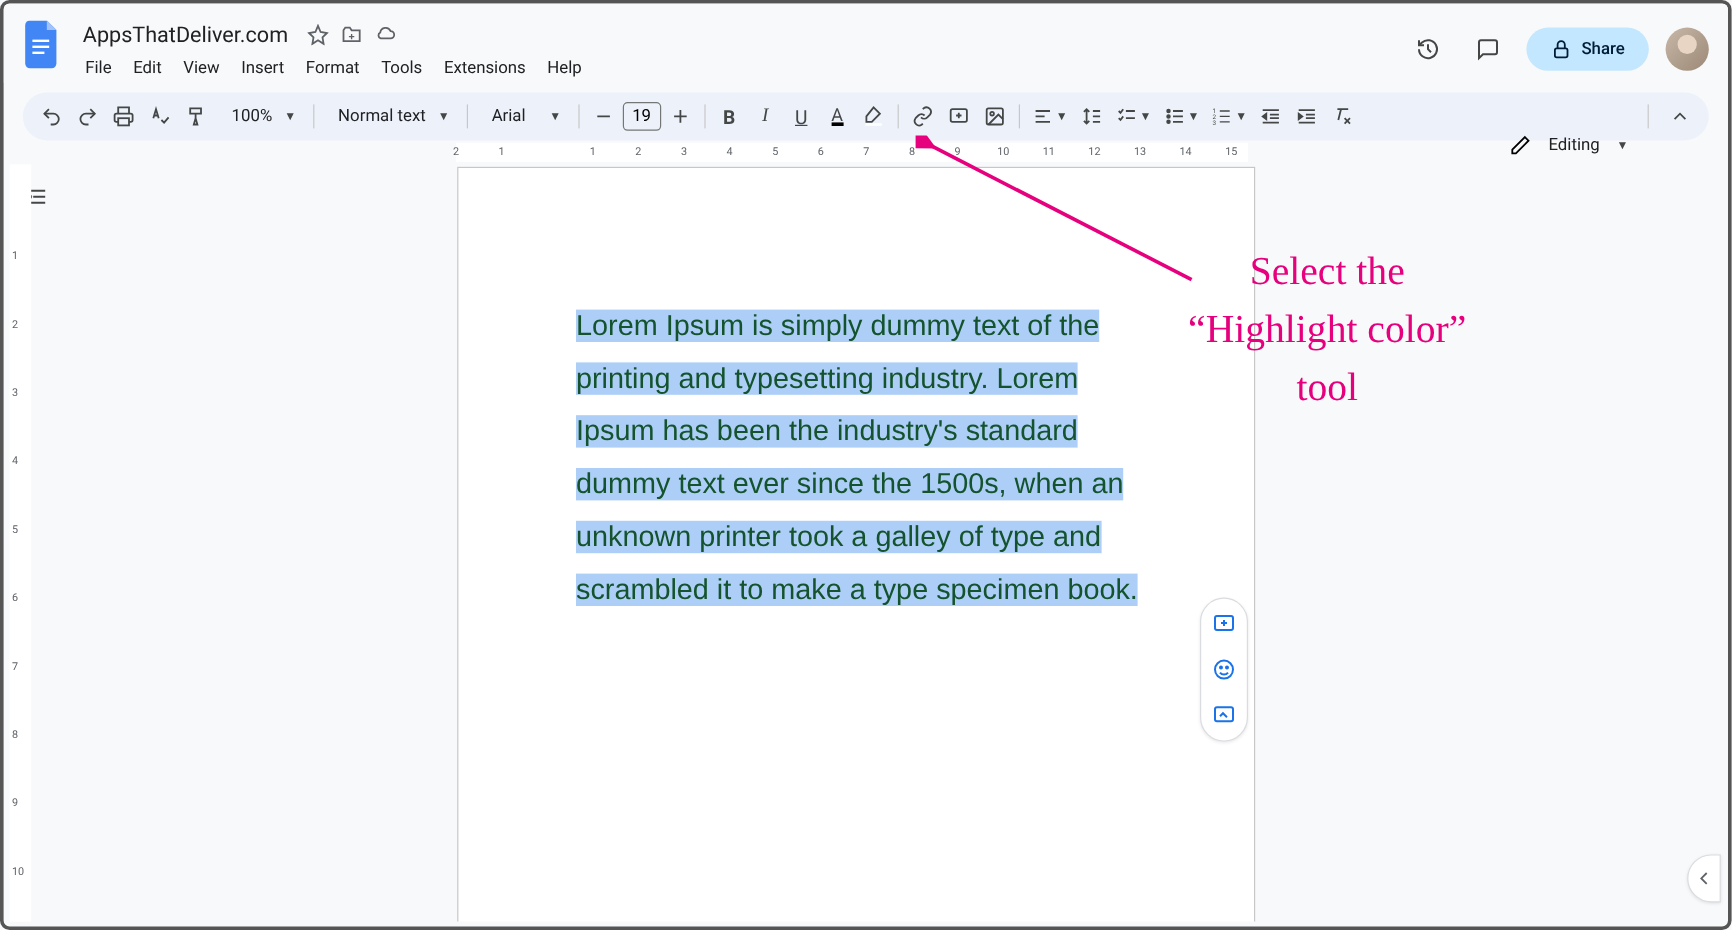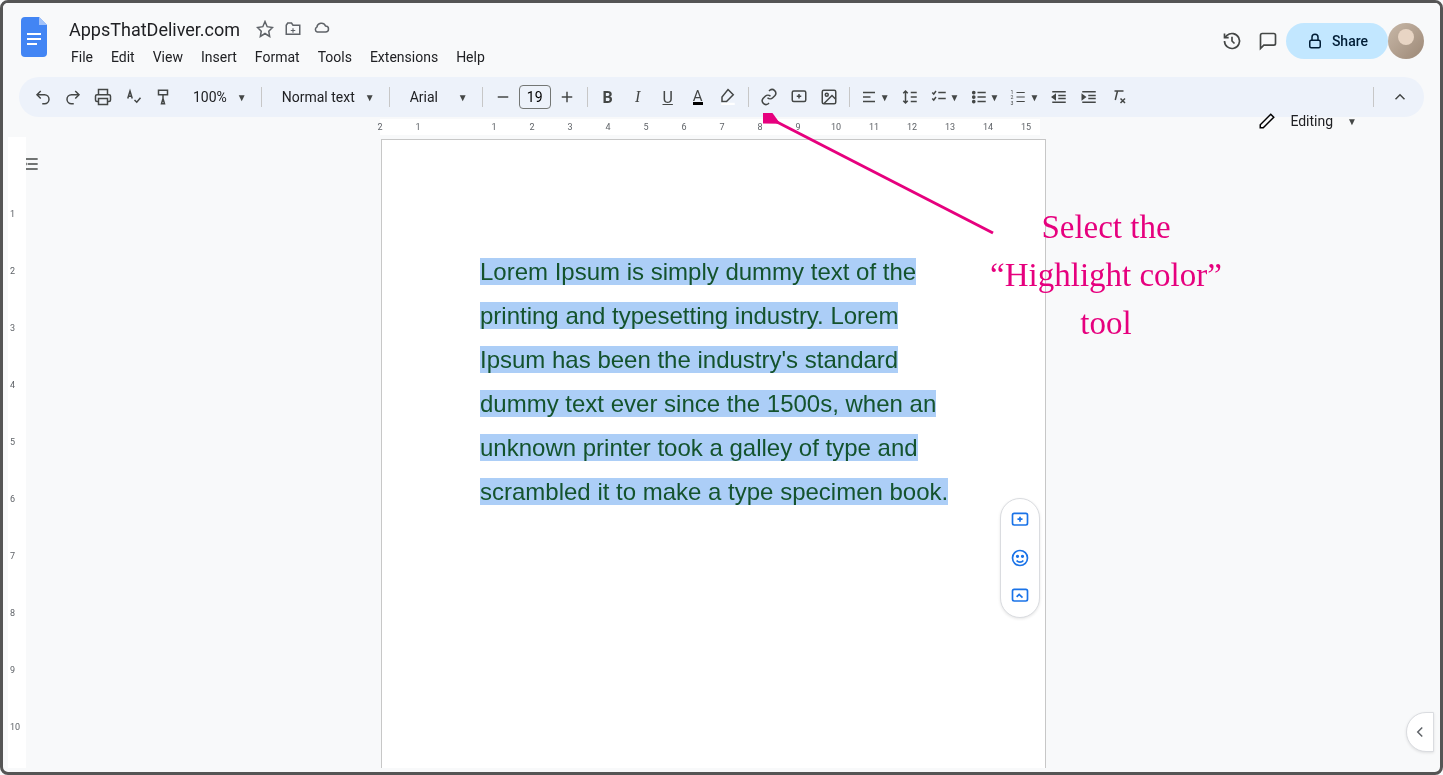--- a/index.html
+++ b/index.html
@@ -42,20 +42,21 @@
 .menu-item {
   font-size: 14px;
   color: #202124;
   padding: 4px 8px;
   border-radius: 4px;
   cursor: pointer;
 }
 .header-right {
   display: flex;
   align-items: center;
+  gap: 14px;
   padding-top: 8px;
 }
 .ic-btn {
   width: 36px;
   height: 36px;
   display: flex;
   align-items: center;
   justify-content: center;
   color: #444746;
   cursor: pointer;

